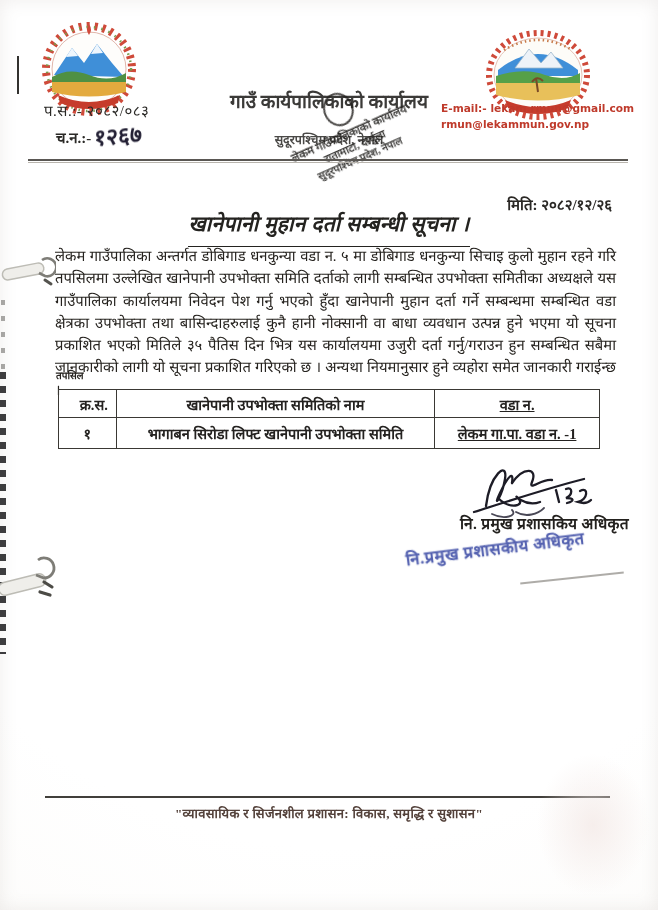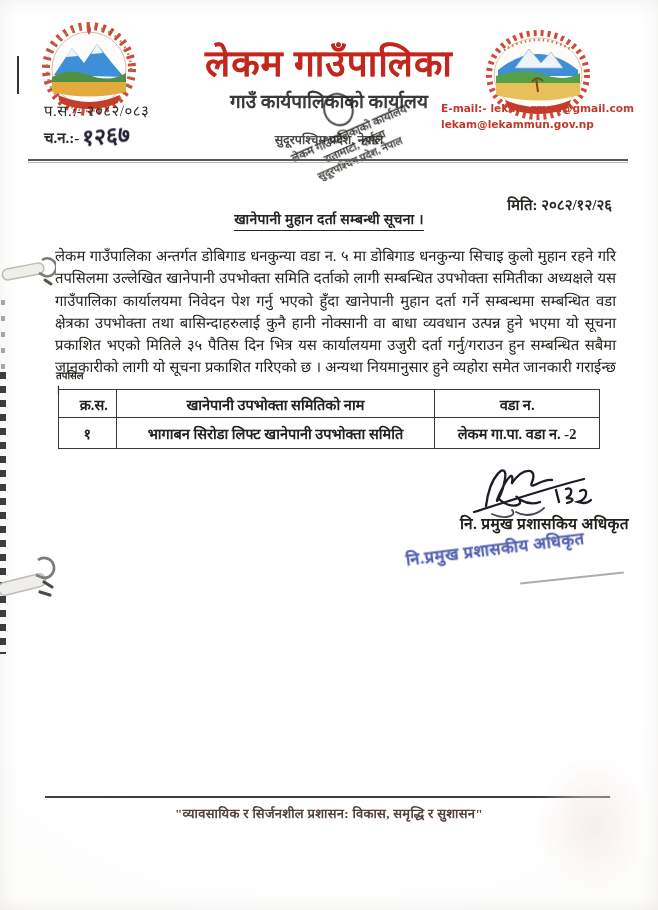--- a/index.html
+++ b/index.html
@@ -48,57 +48,57 @@
   .office-stamp .stamp-ring{
     width:26px;height:30px;margin:0 auto 2px auto;
     border:2.4px solid rgba(32,30,28,.8);border-radius:50%;
   }
   .office-stamp .s-line{font-weight:700;line-height:14px;}
   .office-stamp .s1{font-size:11.5px;}
   .office-stamp .s2{font-size:11px;}
   .office-stamp .s3{font-size:10.5px;}
   .ref-block{position:absolute;left:44px;top:100px;color:#2a2926;}
   .ref-line{font-size:15px;font-weight:400;letter-spacing:.5px;}
-  .dispatch-line{margin-top:7px;font-size:15px;font-weight:700;display:flex;align-items:flex-start;}
+  .dispatch-line{margin-top:7px;font-size:15px;font-weight:700;display:flex;align-items:flex-start;margin-left:12px;}
   .dispatch-value{
     display:inline-block;font-size:23px;font-weight:600;color:#221f33;
     transform:rotate(-5deg) skewX(-6deg);margin-left:3px;line-height:20px;
     filter:blur(.25px);
   }
   .contact-block{
     position:absolute;left:441px;top:100px;width:200px;
     font-family:"DejaVu Sans","Liberation Sans",sans-serif;
     font-size:10.6px;font-weight:600;color:#bf3a2b;line-height:16px;
   }
   .header-rule{position:absolute;left:28px;right:30px;top:159px;height:2px;background:#5a5753;}
   .header-rule2{position:absolute;left:28px;right:30px;top:162px;height:1px;background:#b9b5ae;}
   .date-line{position:absolute;right:46px;top:179px;font-size:15px;font-weight:700;color:#2a2825;margin-top:15px;}
   
   .notice-title-wrap{position:absolute;left:0;right:0;top:209px;text-align:center;}
   .notice-title{
-    display:inline-block;font-size:14px;font-weight:700;color:#242320;
-    border-bottom:1.6px solid #242320;padding-bottom:2px;letter-spacing:.3px;
+    display:inline-block;font-size:21px;font-weight:700;color:#242320;
+    border-bottom:1.6px solid #242320;padding-bottom:9px;letter-spacing:.3px;font-style:italic;
   }
   .notice-body{
     position:absolute;left:55px;right:42px;top:245px;
     font-size:14.8px;line-height:22.3px;text-align:justify;
     color:#26231f;font-weight:400;
   }
   .tapasil{position:absolute;left:56px;top:368px;font-size:10px;font-weight:600;color:#26231f;}
   
   .tapasil-table{
     position:absolute;left:58px;top:389px;width:542px;
     border-collapse:collapse;color:#242220;
   }
   .tapasil-table th,.tapasil-table td{border:1.7px solid #3a3834;}
   .tapasil-table th{font-size:14.5px;font-weight:700;height:25px;text-align:center;}
   .tapasil-table td{font-size:14.5px;font-weight:600;height:28px;padding:1px 8px;text-align:center;}
   .col-sn{width:42px;text-align:center;padding-left:14px;}
   .col-name{width:328px;}
-  .col-ward{width:160px;}
+  .col-ward{width:160px;text-decoration:underline;}
   td.col-sn{text-align:center;}
   
   .signature-svg{position:absolute;left:452px;top:452px;width:178px;height:76px;}
   .designation{
     position:absolute;left:428px;top:512px;width:215px;
     font-size:15.5px;font-weight:700;color:#23211e;letter-spacing:.3px;margin-left:32px;
   }
   .officer-stamp{
     position:absolute;left:405px;top:533px;width:240px;
     transform:rotate(-7deg);
@@ -155,21 +155,20 @@
     <ellipse cx="54" cy="49" rx="44" ry="37" fill="#fdfcf8" stroke="#e4c2b6" stroke-width="1"></ellipse>
     <path d="M20 24 Q54 4 88 24" stroke="#c77a4a" stroke-width="2.5" stroke-dasharray="1.5 3" fill="none"></path>
     <path d="M14 44 Q54 12 94 44 L94 50 L14 50 Z" fill="#3f8fd8"></path>
     <path d="M31 42 L45 23 L57 37 L67 26 L79 42 Z" fill="#eef3f8" stroke="#9db8cc" stroke-width="0.8"></path>
     <path d="M12 50 Q40 41 61 49 Q81 56 96 47 L96 59 L12 59 Z" fill="#56a048"></path>
     <path d="M12 57 h84 v12 q-42 11 -84 0 Z" fill="#e8c05a"></path>
     <path d="M52 52 l2 14 M48 56 q5 -7 11 -1" stroke="#7a4a28" stroke-width="2" fill="none"></path>
     <path d="M21 74 Q54 88 87 74 L84 82 Q54 94 24 82 Z" fill="#c63c2c"></path>
   </svg>
 
-  <div class="muni-title">लेकम गाउँपालिका</div>
   <div class="office-subtitle">गाउँ कार्यपालिकाको कार्यालय</div>
   <div class="province-line">सुदूरपश्चिम प्रदेश, नेपाल</div>
 
   <div class="office-stamp">
     <div class="stamp-ring"></div>
     <div class="s-line s1">लेकम गाउँपालिकाको कार्यालय</div>
     <div class="s-line s2">रातामाटा, दार्चुला</div>
     <div class="s-line s3">सुदूरपश्चिम प्रदेश, नेपाल</div>
   </div>
 
@@ -179,21 +178,21 @@
       <span>२०८२/०८३</span>
     </div>
     <div class="dispatch-line">
       <span>च.न.:-</span>
       <span class="dispatch-value">१२६७</span>
     </div>
   </div>
 
   <div class="contact-block">
     <div>E-mail:- lekam.rmun@gmail.com</div>
-    <div>lekam@lekammun.gov.np</div>
+    <div>rmun@lekammun.gov.np</div>
   </div>
 
   <div class="header-rule"></div>
   <div class="header-rule2"></div>
 
   <div class="date-line">मिति: २०८२/१२/२६</div>
 
   <div class="notice-title-wrap">
     <span class="notice-title">खानेपानी मुहान दर्ता सम्बन्धी सूचना ।</span>
   </div>
@@ -207,21 +206,21 @@
       <tr>
         <th class="col-sn">क्र.स.</th>
         <th class="col-name">खानेपानी उपभोक्ता समितिको नाम</th>
         <th class="col-ward">वडा न.</th>
       </tr>
     </thead>
     <tbody>
       <tr>
         <td class="col-sn">१</td>
         <td class="col-name">भागाबन सिरोडा लिफ्ट खानेपानी उपभोक्ता समिति</td>
-        <td class="col-ward">लेकम गा.पा. वडा न. -2</td>
+        <td class="col-ward">लेकम गा.पा. वडा न. -1</td>
       </tr>
     </tbody>
   </table>
 
   <svg class="signature-svg" viewBox="0 0 178 76">
     <g fill="none" stroke="#1d1c26" stroke-width="2.3" stroke-linecap="round">
       <path d="M34 54 C38 22 56 8 53 27 C50 45 40 58 48 41 C56 24 62 18 60 31"></path>
       <path d="M60 31 C72 14 86 16 80 30 C76 40 90 26 100 28"></path>
       <path d="M22 60 C54 50 96 36 132 27"></path>
       <path d="M46 46 C58 58 74 54 66 46 C60 40 72 56 88 50"></path>

